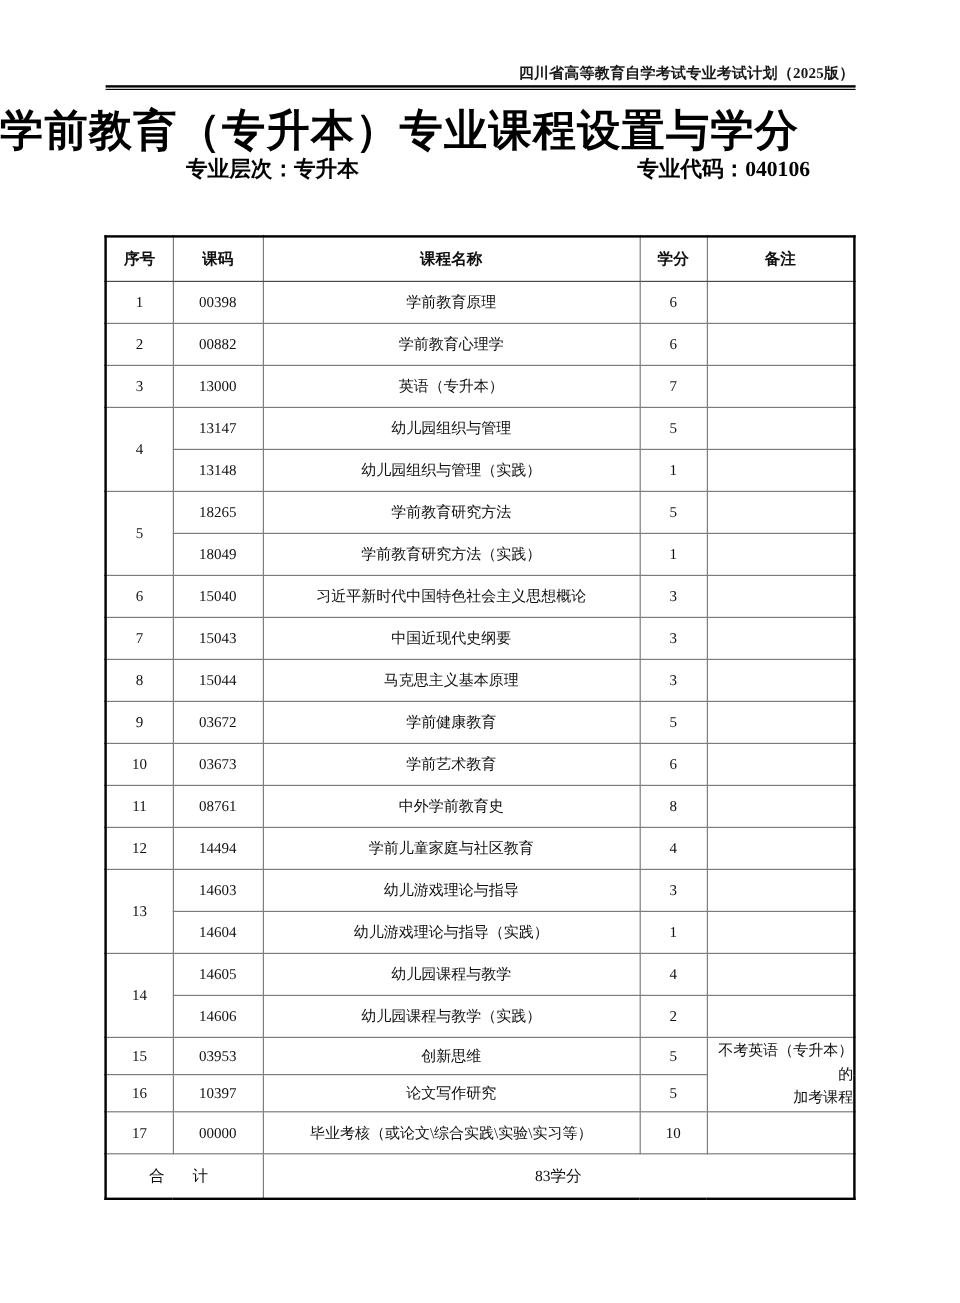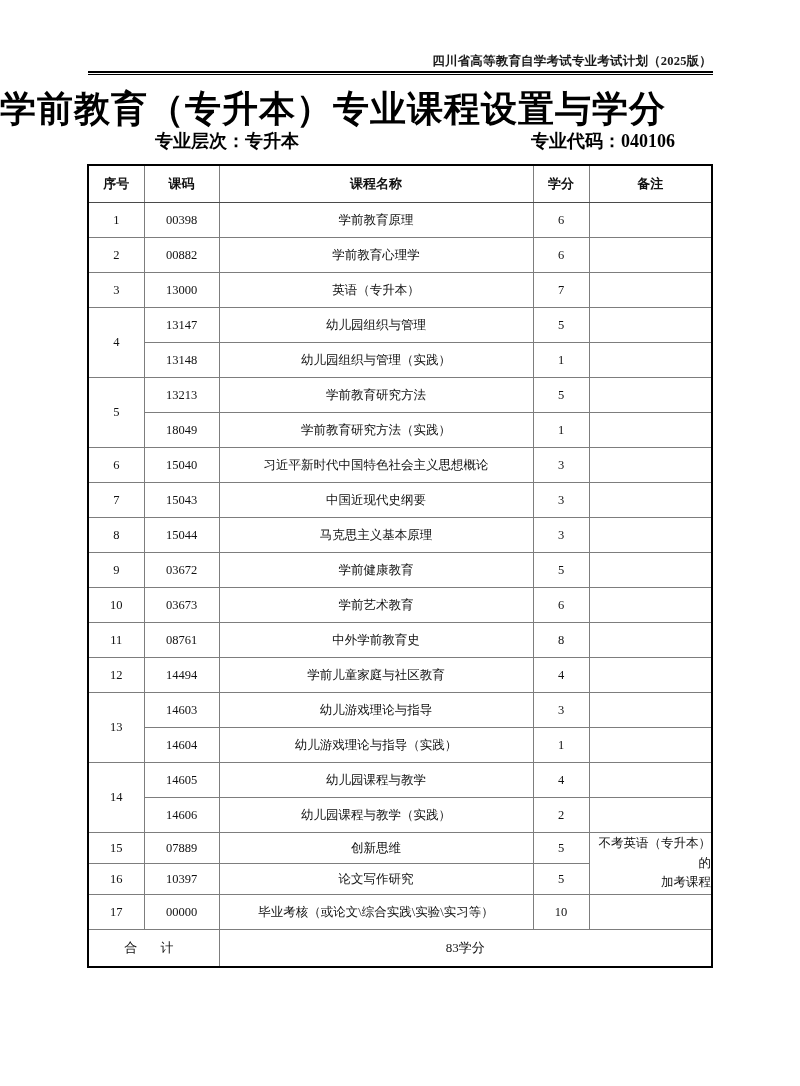--- a/index.html
+++ b/index.html
@@ -96,20 +96,21 @@
     width: 626px;
   }
   table.plan {
     border-collapse: collapse;
     table-layout: fixed;
     width: 626px;
     border-top: 2.2px solid #000;
     border-bottom: 2.2px solid #000;
     border-left: 2.2px solid #000;
     border-right: 2.2px solid #000;
+    margin-top: 32px;
   }
   table.plan td, table.plan th {
     border: 1px solid #7d7d7d;
     font-weight: 400;
     font-size: 12.5px;
     color: #111;
     padding: 0;
     vertical-align: middle;
   }
   table.plan thead th {
@@ -223,21 +224,21 @@
         </tr>
         <tr class="row-sub">
           <td class="cell-center">13148</td>
           <td class="cell-name">幼儿园组织与管理（实践）</td>
           <td class="cell-center">1</td>
           <td class="cell-center"></td>
         </tr>
 
         <tr class="row-sub">
           <td class="cell-center" rowspan="2">5</td>
-          <td class="cell-center">13213</td>
+          <td class="cell-center">18265</td>
           <td class="cell-name">学前教育研究方法</td>
           <td class="cell-center">5</td>
           <td class="cell-center"></td>
         </tr>
         <tr class="row-sub">
           <td class="cell-center">18049</td>
           <td class="cell-name">学前教育研究方法（实践）</td>
           <td class="cell-center">1</td>
           <td class="cell-center"></td>
         </tr>
@@ -315,21 +316,21 @@
         </tr>
         <tr class="row-sub">
           <td class="cell-center">14606</td>
           <td class="cell-name">幼儿园课程与教学（实践）</td>
           <td class="cell-center">2</td>
           <td class="cell-center"></td>
         </tr>
 
         <tr class="row-short">
           <td class="cell-center">15</td>
-          <td class="cell-center">07889</td>
+          <td class="cell-center">03953</td>
           <td class="cell-name">创新思维</td>
           <td class="cell-center">5</td>
           <td class="note-merged" rowspan="2">
             <span>不考英语（专升本）的</span><br>
             <span>加考课程</span>
           </td>
         </tr>
         <tr class="row-short">
           <td class="cell-center">16</td>
           <td class="cell-center">10397</td>

